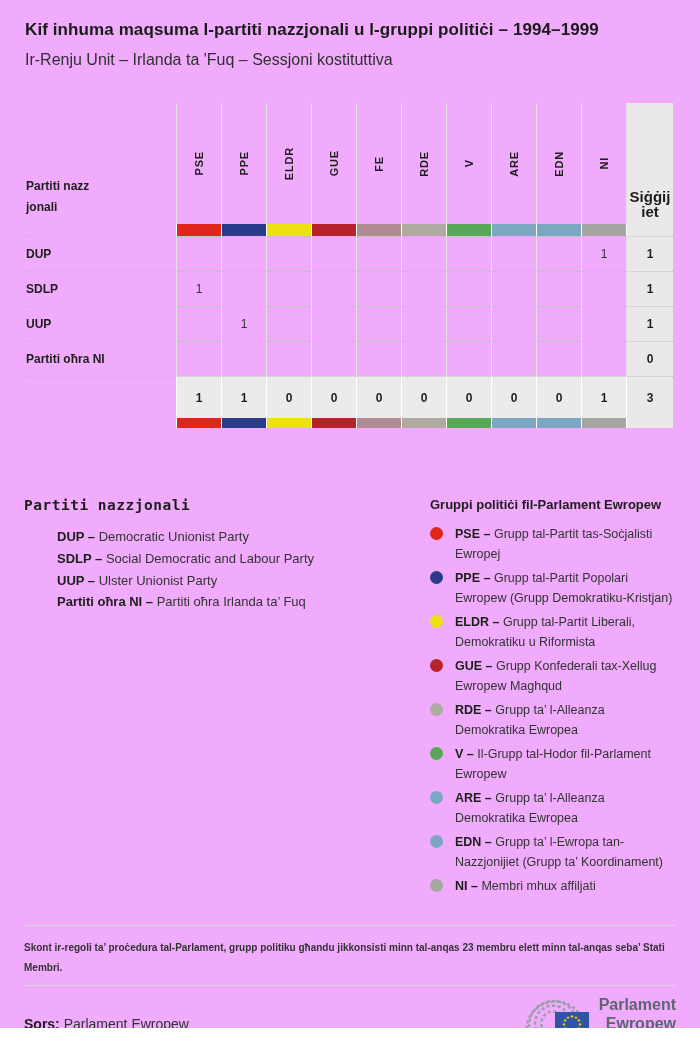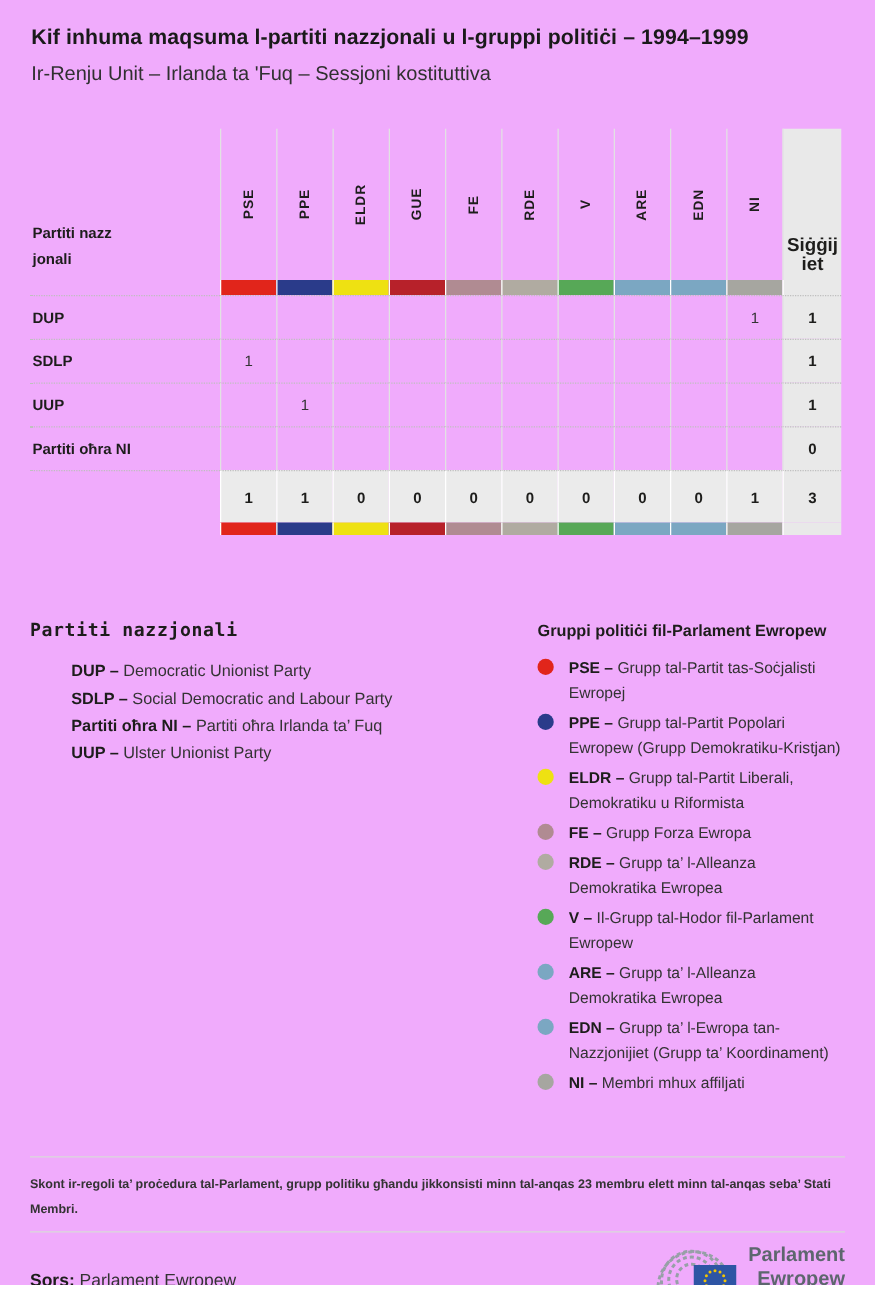--- a/index.html
+++ b/index.html
@@ -191,42 +191,42 @@
       <div class="cell wline" style="background: rgb(166, 166, 160);"></div>
       <div class="cell seats-bg wline"></div>
     </div>
 
   <div class="legends">
     <div class="leg-left">
       <h3>Partiti nazzjonali</h3>
       <div id="party-list">
           <div class="party-item"><b>DUP – </b>Democratic Unionist Party</div>
           <div class="party-item"><b>SDLP – </b>Social Democratic and Labour Party</div>
+          <div class="party-item"><b>UUP – </b>Ulster Unionist Party</div>
           <div class="party-item"><b>Partiti oħra NI – </b>Partiti oħra Irlanda ta’ Fuq</div>
-          <div class="party-item"><b>UUP – </b>Ulster Unionist Party</div>
         </div>
     </div>
     <div class="leg-right">
       <h3>Gruppi politiċi fil-Parlament Ewropew</h3>
       <div id="group-list">
           <div class="group-item">
             <span class="dot" style="background: rgb(225, 37, 27);"></span>
             <span class="group-text"><b>PSE – </b>Grupp tal-Partit tas-Soċjalisti Ewropej</span>
           </div>
           <div class="group-item">
             <span class="dot" style="background: rgb(42, 59, 138);"></span>
             <span class="group-text"><b>PPE – </b>Grupp tal-Partit Popolari Ewropew (Grupp Demokratiku-Kristjan)</span>
           </div>
           <div class="group-item">
             <span class="dot" style="background: rgb(238, 225, 18);"></span>
             <span class="group-text"><b>ELDR – </b>Grupp tal-Partit Liberali, Demokratiku u Riformista</span>
           </div>
           <div class="group-item">
-            <span class="dot" style="background: rgb(176, 139, 146);"></span>
-            <span class="group-text"><b>FE – </b>Grupp Forza Ewropa</span>
+            <span class="dot" style="background: rgb(183, 33, 42);"></span>
+            <span class="group-text"><b>GUE – </b>Grupp Konfederali tax-Xellug Ewropew Maghqud</span>
           </div>
           <div class="group-item">
             <span class="dot" style="background: rgb(176, 171, 161);"></span>
             <span class="group-text"><b>RDE – </b>Grupp ta’ l-Alleanza Demokratika Ewropea</span>
           </div>
           <div class="group-item">
             <span class="dot" style="background: rgb(87, 168, 87);"></span>
             <span class="group-text"><b>V – </b>Il-Grupp tal-Hodor fil-Parlament Ewropew</span>
           </div>
           <div class="group-item">

